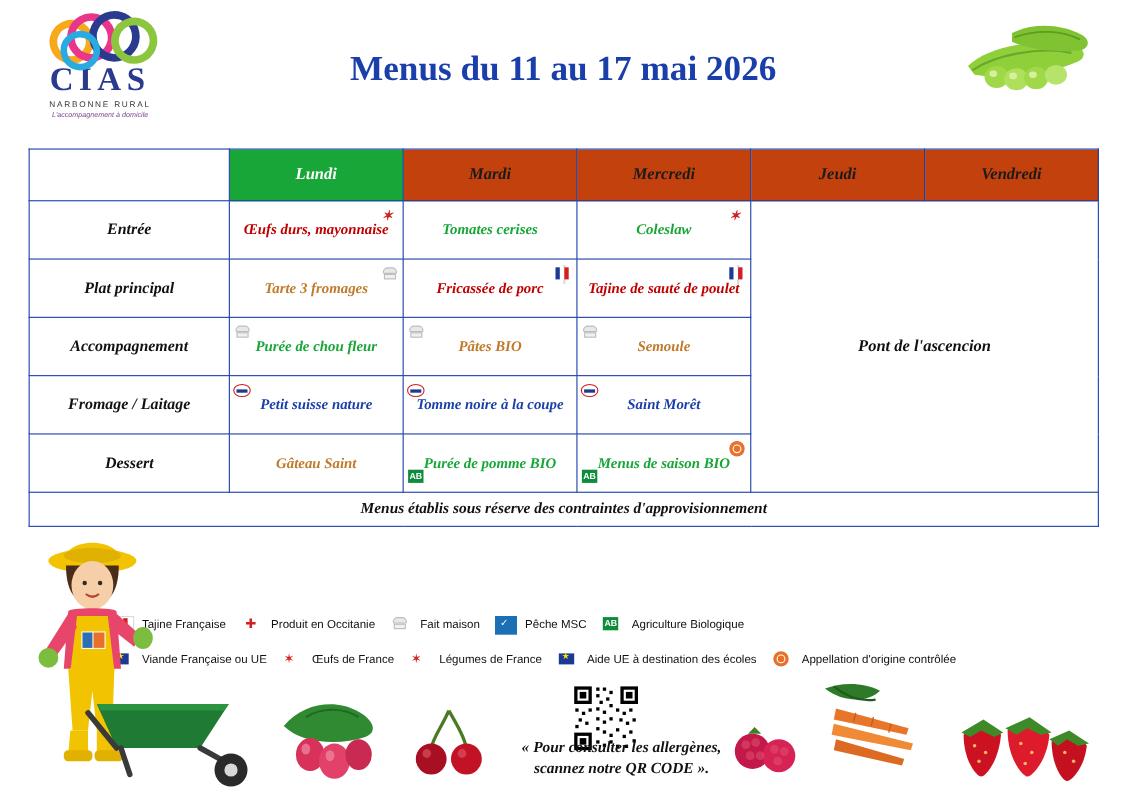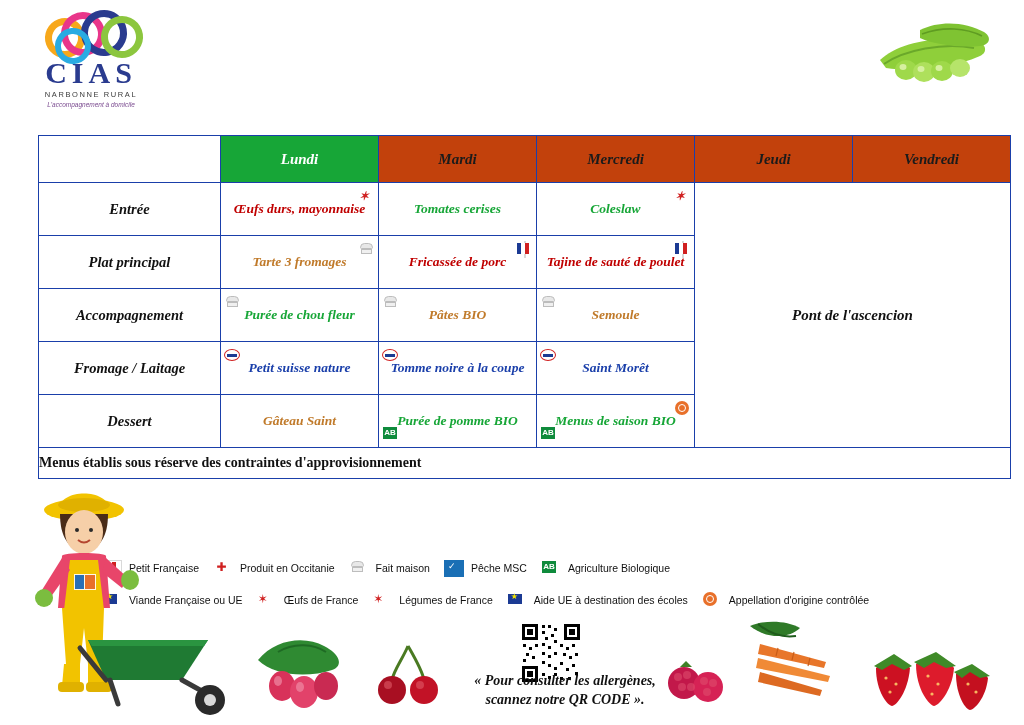--- a/index.html
+++ b/index.html
@@ -83,21 +83,20 @@
     width: 140px;
     height: 86px;
   }
 
   
   .menu-wrap {
     position: absolute;
     left: 26px;
     top: 135px;
     width: 972px;
-    margin-left: 12px;
   }
   table.menu {
     border-collapse: collapse;
     width: 100%;
     table-layout: fixed;
   }
   table.menu td, table.menu th {
     border: 1px solid #1a3faa;
     padding: 0;
     vertical-align: middle;
@@ -139,21 +138,23 @@
   }
   td.pont {
     text-align: center;
     font-family: "Liberation Serif", serif;
     font-style: italic;
     font-weight: bold;
     font-size: 15px;
     color: #111;
   }
   td.footnote {
+    text-align: center;
     font-family: "Liberation Serif", serif;
+    font-style: italic;
     font-weight: bold;
     font-size: 14px;
     color: #111;
     height: 30px;
   }
 
   
   .badge {
     position: absolute;
     width: 17px;
@@ -293,20 +294,21 @@
       <span class="ring r2"></span>
       <span class="ring r3"></span>
       <span class="ring r4"></span>
       <span class="ring r5"></span>
     </div>
     <div class="logo-cias">CIAS</div>
     <div class="logo-sub1">NARBONNE RURAL</div>
     <div class="logo-sub2">L'accompagnement à domicile</div>
   </div>
 
+  <div class="title">Menus du 11 au 17 mai 2026</div>
 
   <svg class="peas" viewBox="0 0 140 86">
     <ellipse cx="70" cy="70" rx="56" ry="11" fill="#ffffff"></ellipse>
     <path d="M18 52 C36 34 80 26 116 34 C124 36 126 44 118 48 C86 62 48 64 24 60 Z" fill="#8fcf3a"></path>
     <path d="M22 56 C42 42 82 34 112 40" stroke="#6aa82a" stroke-width="2" fill="none"></path>
     <ellipse cx="44" cy="62" rx="11" ry="10" fill="#9fd94a"></ellipse>
     <ellipse cx="62" cy="64" rx="11" ry="10" fill="#aee05c"></ellipse>
     <ellipse cx="80" cy="63" rx="11" ry="10" fill="#9fd94a"></ellipse>
     <ellipse cx="98" cy="60" rx="10" ry="9" fill="#b6e46a"></ellipse>
     <ellipse cx="41" cy="59" rx="3.5" ry="3" fill="#d6f0a0"></ellipse>
@@ -457,21 +459,21 @@
 <div class="legend">
   <div class="legend-row">
     <div class="legend-item">
       <span class="lic">
         <span class="bg-viande">
             <span class="fr-b"></span>
             <span class="fr-w"></span>
             <span class="fr-r"></span>
           </span>
       </span>
-      <span class="ltxt">Petit Française</span>
+      <span class="ltxt">Tajine Française</span>
     </div>
     <div class="legend-item">
       <span class="lic">
         <span class="bg-occitanie">
             <span class="cross">✚</span>
           </span>
       </span>
       <span class="ltxt">Produit en Occitanie</span>
     </div>
     <div class="legend-item">

